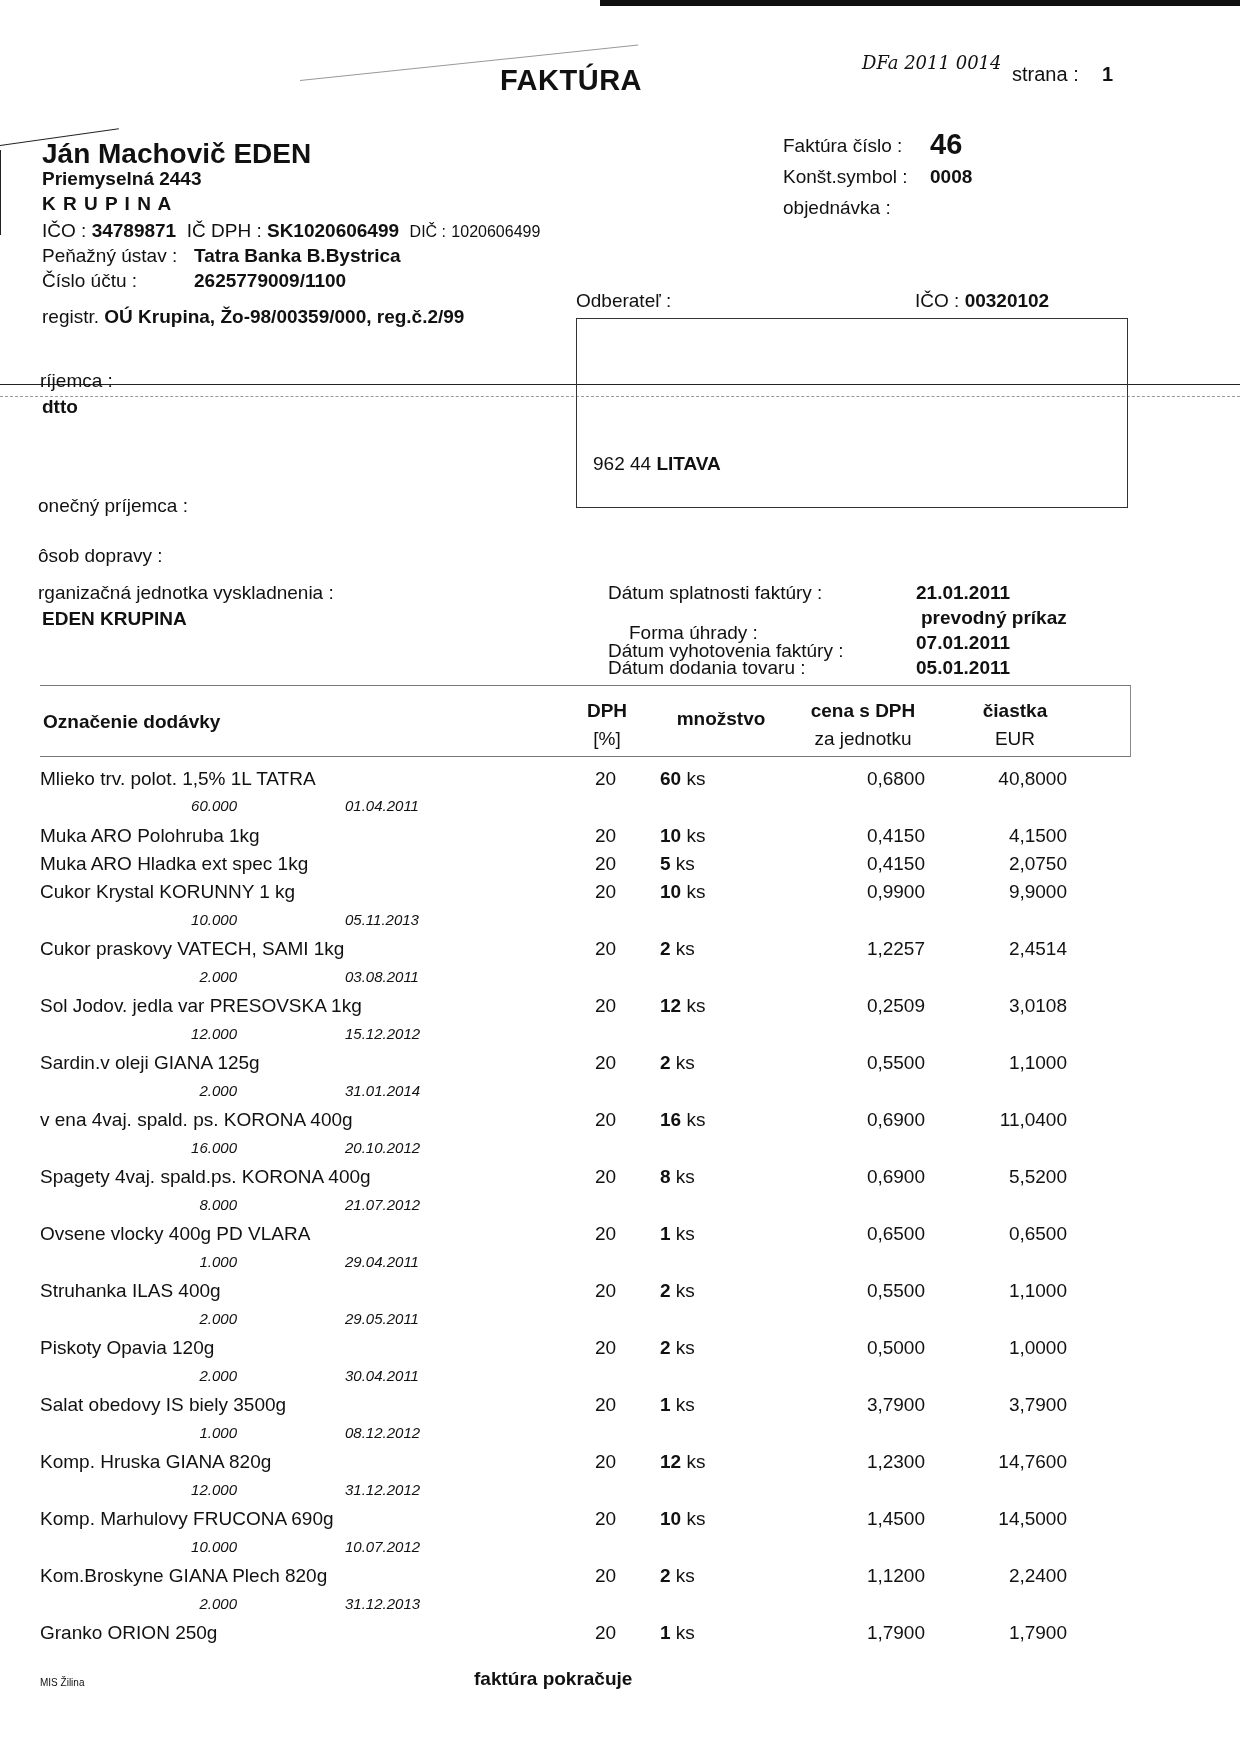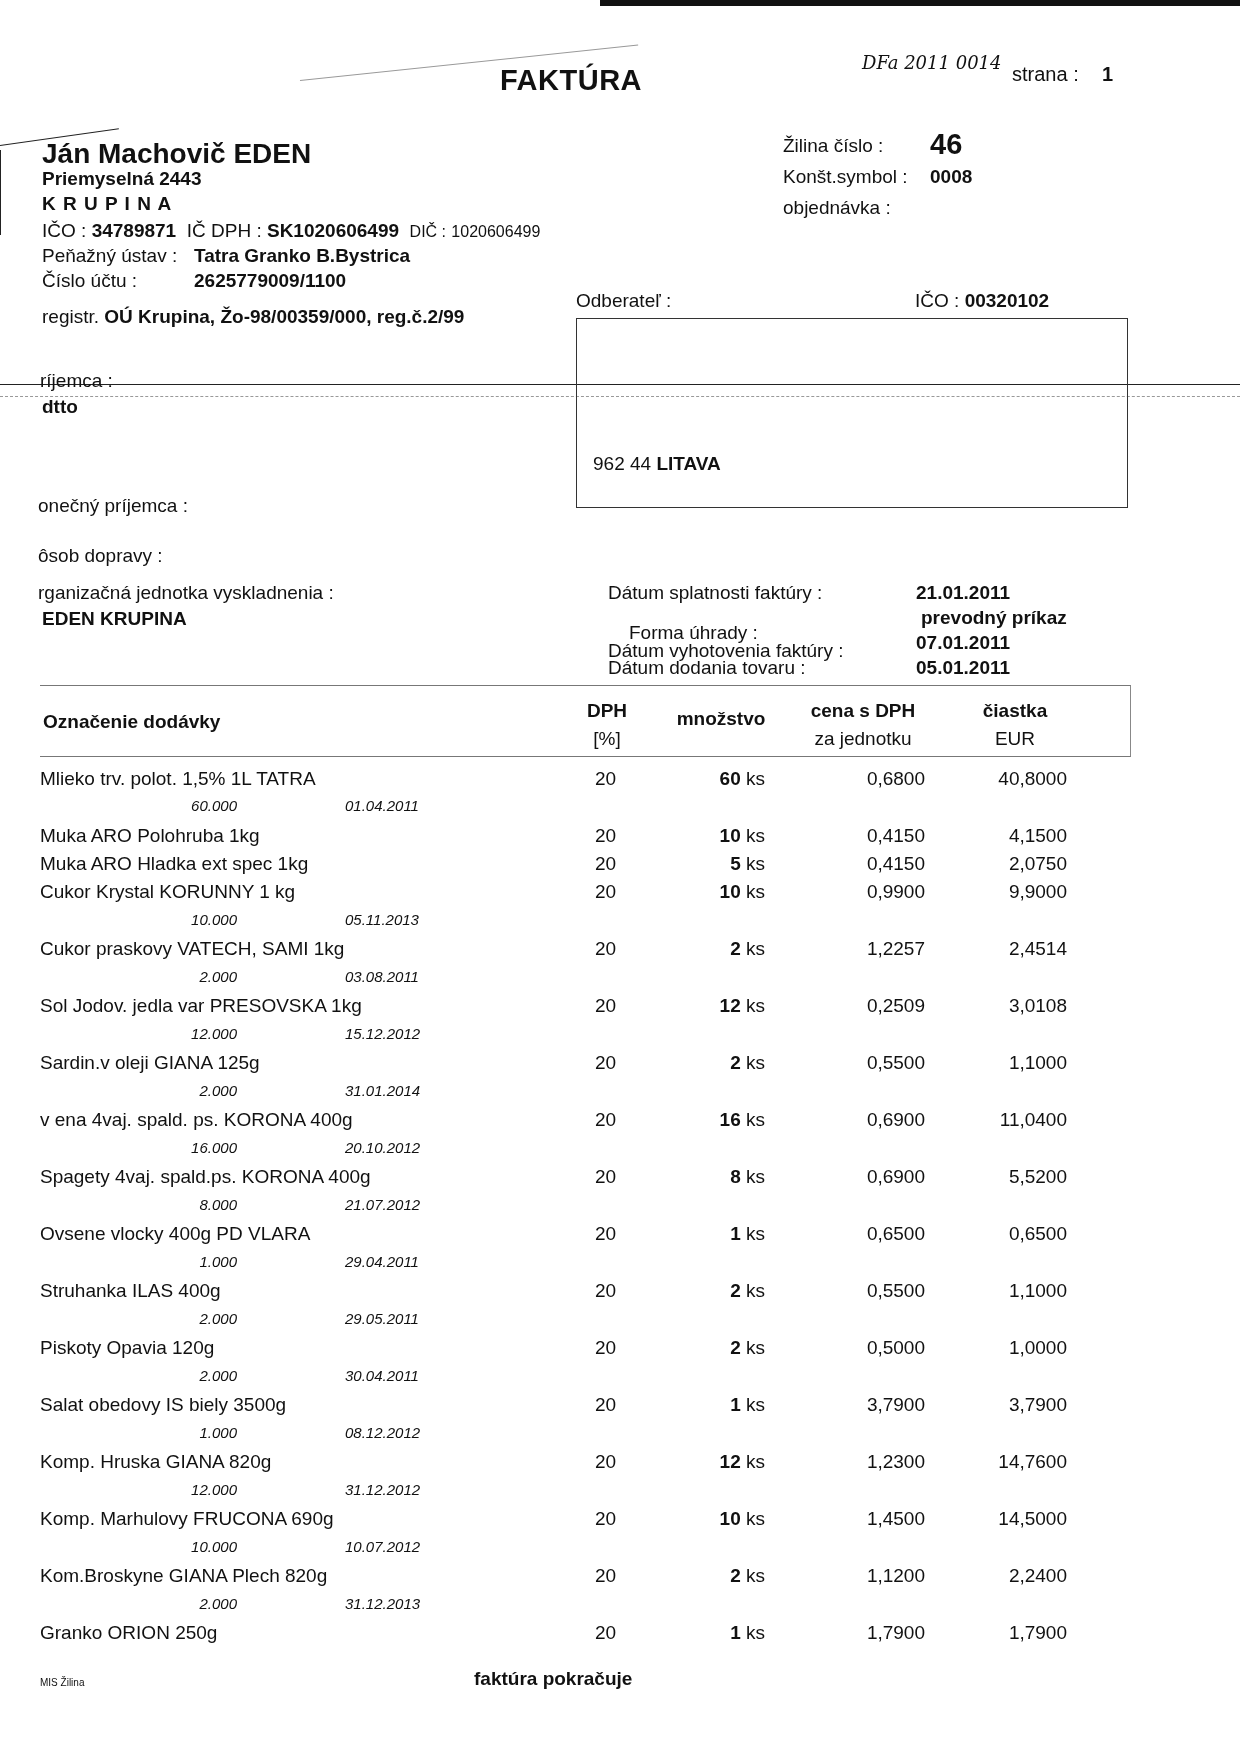--- a/index.html
+++ b/index.html
@@ -16,21 +16,21 @@
   .f19 { font-size:19px; }
   .f24 { font-size:28px; }
   .recipient-box { position:absolute; left:576px; top:318px; width:550px; height:188px; border:1px solid #333; }
   .thead { position:absolute; left:40px; top:685px; width:1090px; height:70px;
            border-top:1px solid #777; border-bottom:1px solid #777; border-right:1px solid #888; }
   .th { position:absolute; font-weight:bold; font-size:19px; text-align:center; }
   .thsub { position:absolute; font-size:19px; text-align:center; }
   .row { position:absolute; left:0; width:1240px; height:24px; font-size:19px; }
   .row .name { position:absolute; left:40px; }
   .row .dph { position:absolute; left:595px; width:18px; text-align:left; }
-  .row .qty { position:absolute; left:660px; width:105px; text-align:right; }
+  .row .qty { position:absolute; left:660px; width:105px; text-align:left; }
   .row .qty b { font-weight:bold; }
   .row .price { position:absolute; left:820px; width:105px; text-align:right; }
   .row .amount { position:absolute; left:960px; width:107px; text-align:right; }
   .sub { position:absolute; left:0; width:1240px; font-size:15px; font-style:italic; }
   .sub .lot { position:absolute; left:150px; width:87px; text-align:right; }
   .sub .exp { position:absolute; left:345px; }
   .footer-left { font-size:10px; }
 </style>
 </head>
 <body>
@@ -52,29 +52,29 @@
 <div class="abs b f19" style="left:42px;top:193px;letter-spacing:1px;">K R U P I N A</div>
 <div class="abs f19" style="left:42px;top:220px;">
   <span>IČO :</span>
   <span class="b">34789871</span>&nbsp;
   <span>IČ DPH :</span>
   <span class="b">SK1020606499</span>&nbsp;
   <span style="font-size:16px">DIČ :</span>
   <span style="font-size:16px">1020606499</span>
 </div>
 <div class="abs f19" style="left:42px;top:245px;">Peňažný ústav :</div>
-<div class="abs f19 b" style="left:194px;top:245px;">Tatra Granko B.Bystrica</div>
+<div class="abs f19 b" style="left:194px;top:245px;">Tatra Banka B.Bystrica</div>
 <div class="abs f19" style="left:42px;top:270px;">Číslo účtu :</div>
 <div class="abs f19 b" style="left:194px;top:270px;">2625779009/1100</div>
 <div class="abs f19" style="left:42px;top:306px;">
   <span>registr.</span>
   <span class="b">OÚ Krupina, Žo-98/00359/000, reg.č.2/99</span>
 </div>
 
-<div class="abs f19" style="left:783px;top:135px;">Žilina číslo :</div>
+<div class="abs f19" style="left:783px;top:135px;">Faktúra číslo :</div>
 <div class="abs b" style="left:930px;top:128px;font-size:29px;">46</div>
 <div class="abs f19" style="left:783px;top:166px;">Konšt.symbol :</div>
 <div class="abs f19 b" style="left:930px;top:166px;">0008</div>
 <div class="abs f19" style="left:783px;top:197px;">objednávka :</div>
 
 <div class="abs f19" style="left:576px;top:290px;">Odberateľ :</div>
 <div class="abs f19" style="left:915px;top:290px;">
   <span>IČO :</span>
   <span class="b">00320102</span>
 </div>

